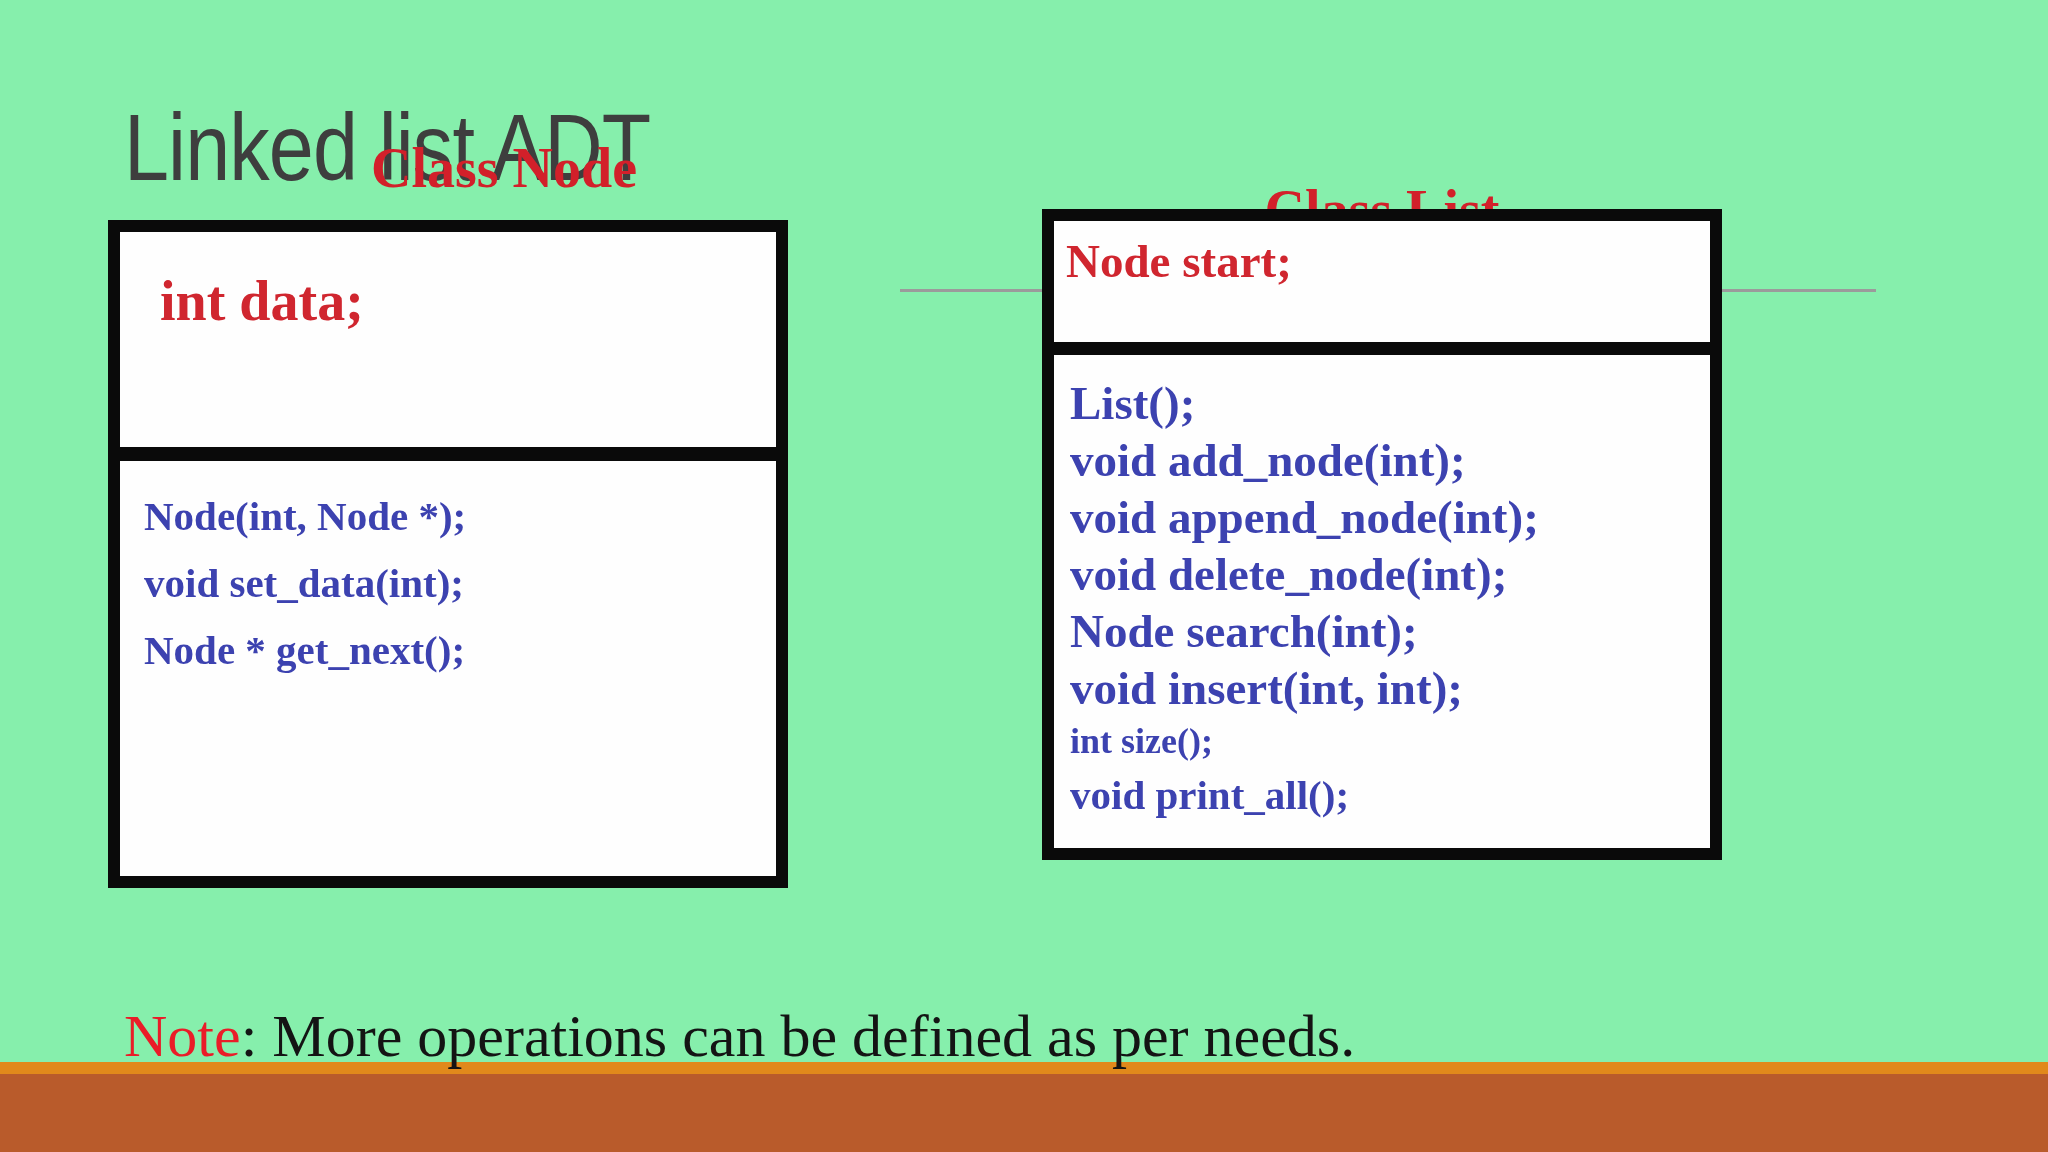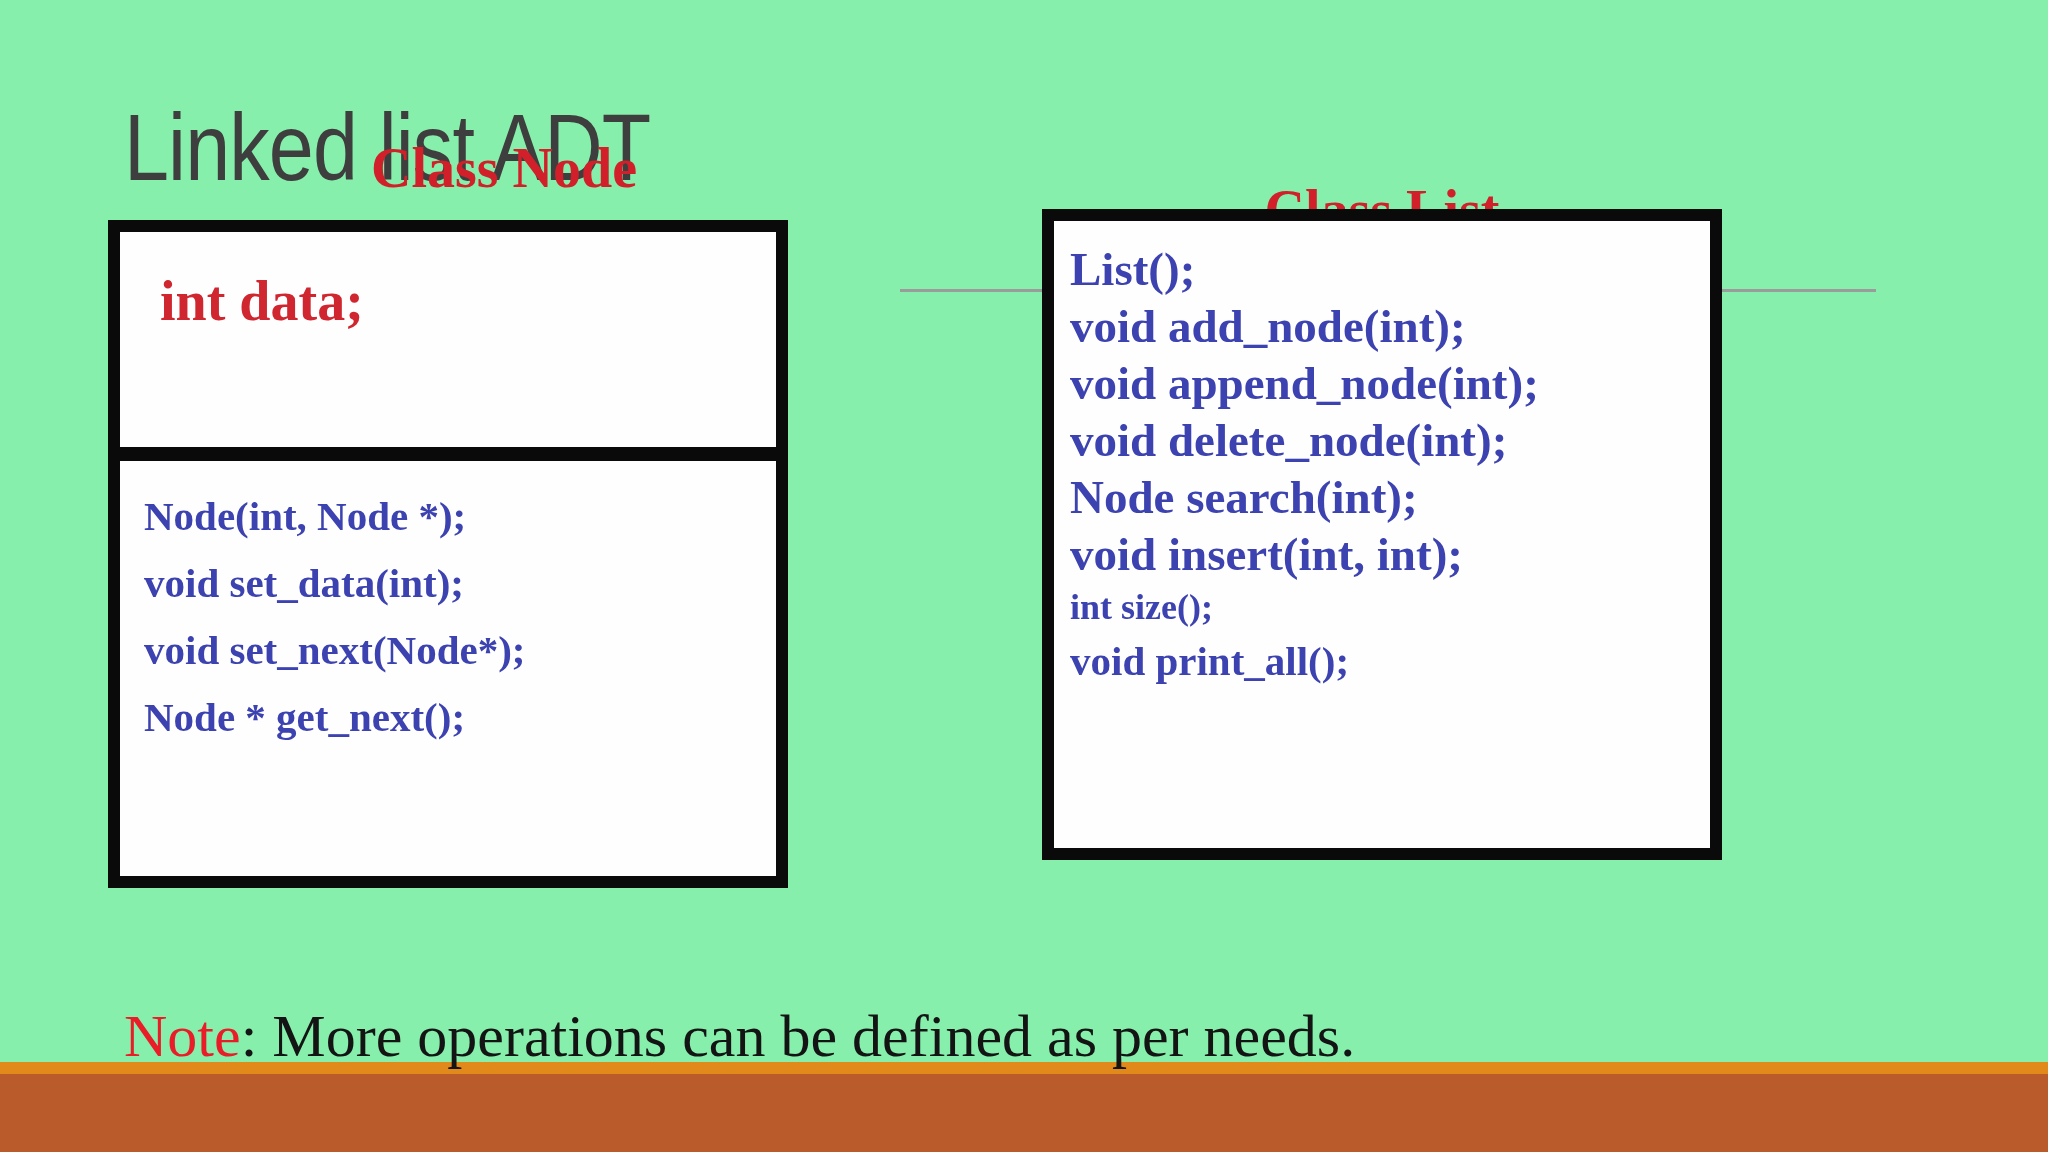--- a/index.html
+++ b/index.html
@@ -85,27 +85,31 @@
   <div class="uml-box node-box">
     <div class="section-top">
       <ul class="code-list attr-list">
           <li>int data;</li>
         </ul>
     </div>
     <div class="section-bottom">
       <ul class="code-list method-list">
           <li>Node(int, Node *);</li>
           <li>void set_data(int);</li>
-          <li>void set_next(Node*);</li>
           <li>Node * get_next();</li>
         </ul>
     </div>
   </div>
 
   <div class="uml-box list-box">
+    <div class="section-top">
+      <ul class="code-list attr-list">
+          <li>Node start;</li>
+        </ul>
+    </div>
     <div class="section-bottom">
       <ul class="code-list method-list">
           <li>List();</li>
           <li>void add_node(int);</li>
           <li>void append_node(int);</li>
           <li>void delete_node(int);</li>
           <li>Node search(int);</li>
           <li>void insert(int, int);</li>
           <li>int size();</li>
           <li>void print_all();</li>

